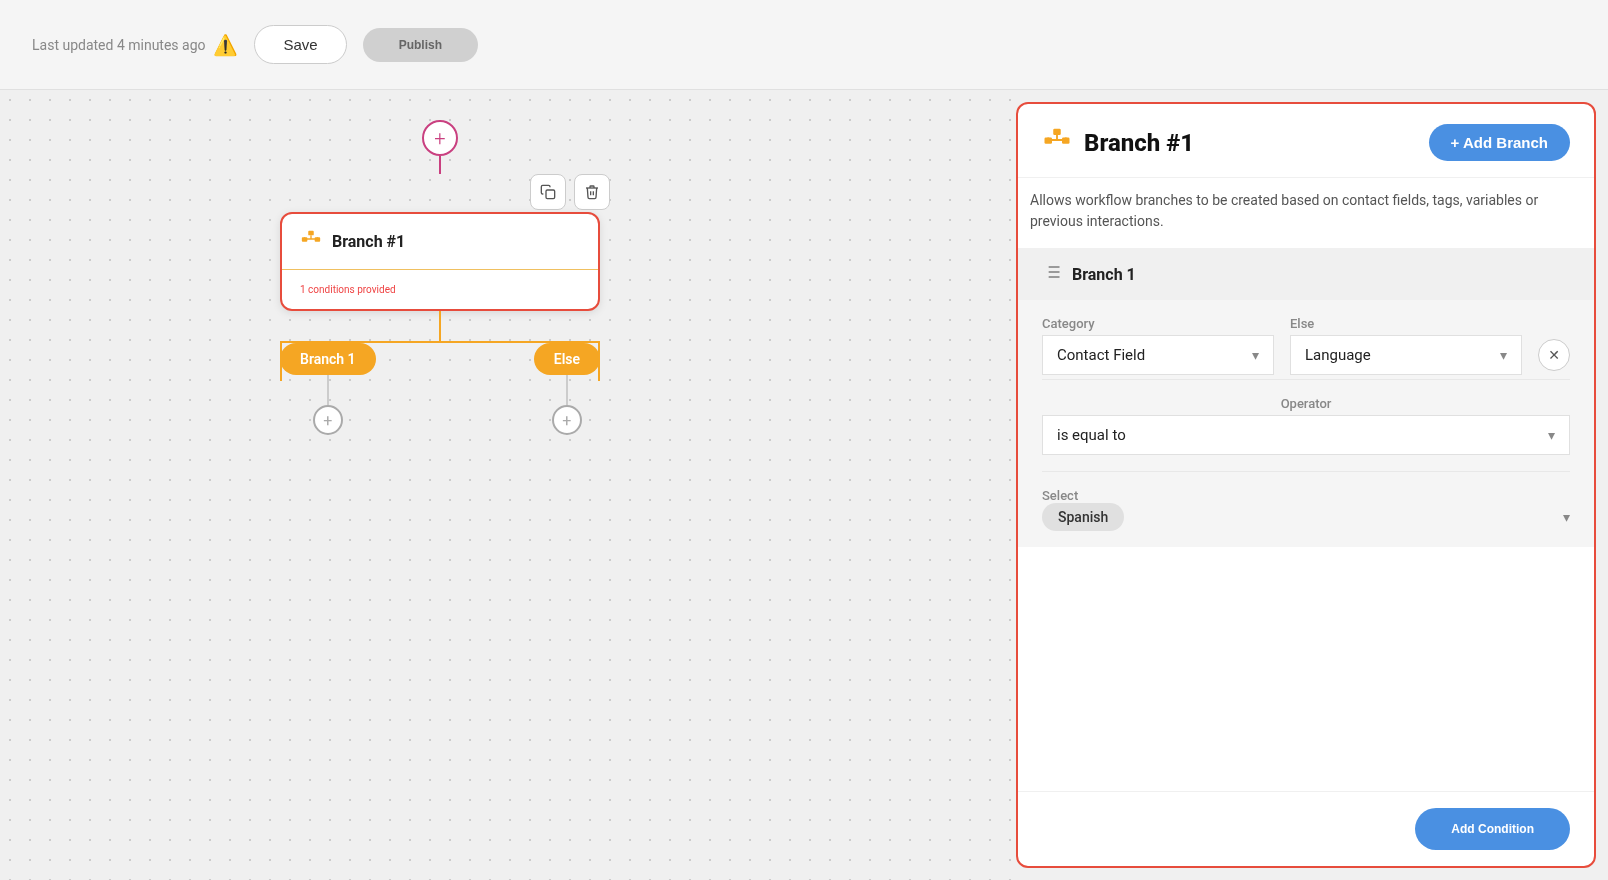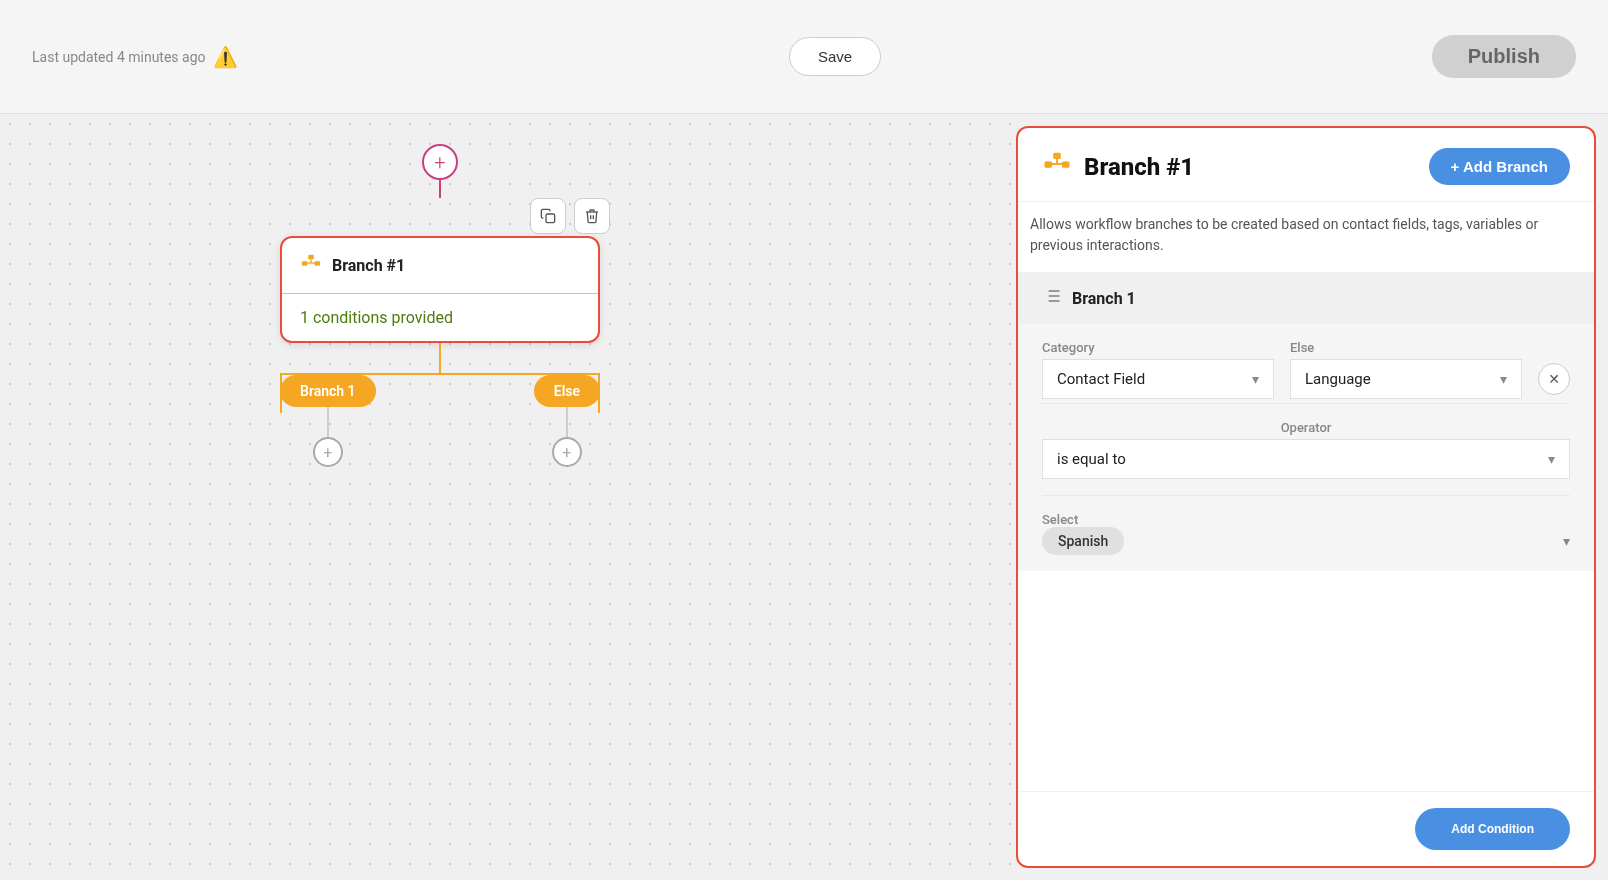--- a/index.html
+++ b/index.html
@@ -9,24 +9,24 @@
       width: 1608px;
       height: 880px;
       overflow: hidden;
       display: flex;
       flex-direction: column;
     }
 
     
     .header {
       background: #f5f5f5;
-      height: 114px;
-      display: flex;
-      align-items: center;
-      justify-content: space-between;
+      height: 90px;
+      display: flex;
+      align-items: center;
+      justify-content: flex-start;
       padding: 0 32px;
       border-bottom: 1px solid #e0e0e0;
       gap: 16px;
       flex-shrink: 0;
     }
     .header-status {
       display: flex;
       align-items: center;
       gap: 8px;
       color: #888;
@@ -43,21 +43,21 @@
       padding: 10px 28px;
       font-size: 15px;
       cursor: pointer;
       color: #333;
     }
     .btn-publish {
       background: #d0d0d0;
       border: none;
       border-radius: 24px;
       padding: 10px 36px;
-      font-size: 20px;
+      font-size: 12px;
       font-weight: 600;
       cursor: pointer;
       color: #666;
     }
 
     
     .main {
       display: flex;
       flex: 1;
       overflow: hidden;
@@ -121,22 +121,22 @@
       color: #f5a623;
       font-size: 20px;
     }
     .branch-node-title {
       font-weight: 700;
       font-size: 16px;
       color: #222;
     }
     .branch-node-body {
       padding: 14px 18px;
-      font-size: 16px;
-      color: #4d7c0f;
+      font-size: 10px;
+      color: #ef4444;
     }
     .branch-child {
       display: flex;
       flex-direction: column;
       align-items: center;
     }
     .branch-pill {
       background: #f5a623;
       color: white;
       border-radius: 20px;

